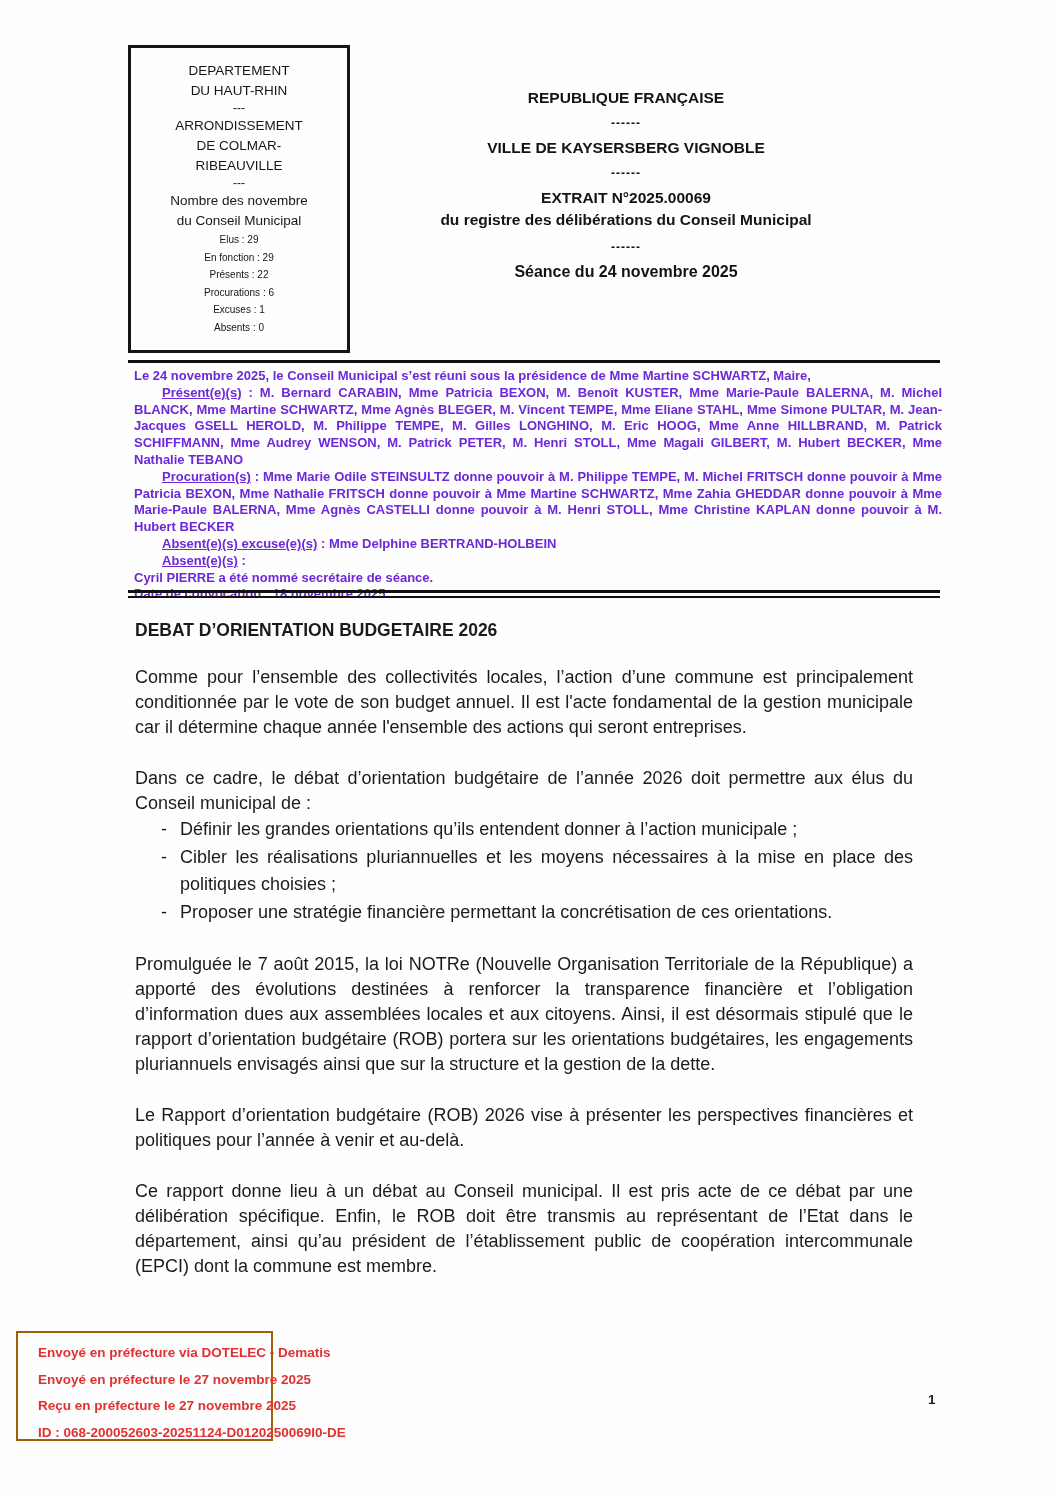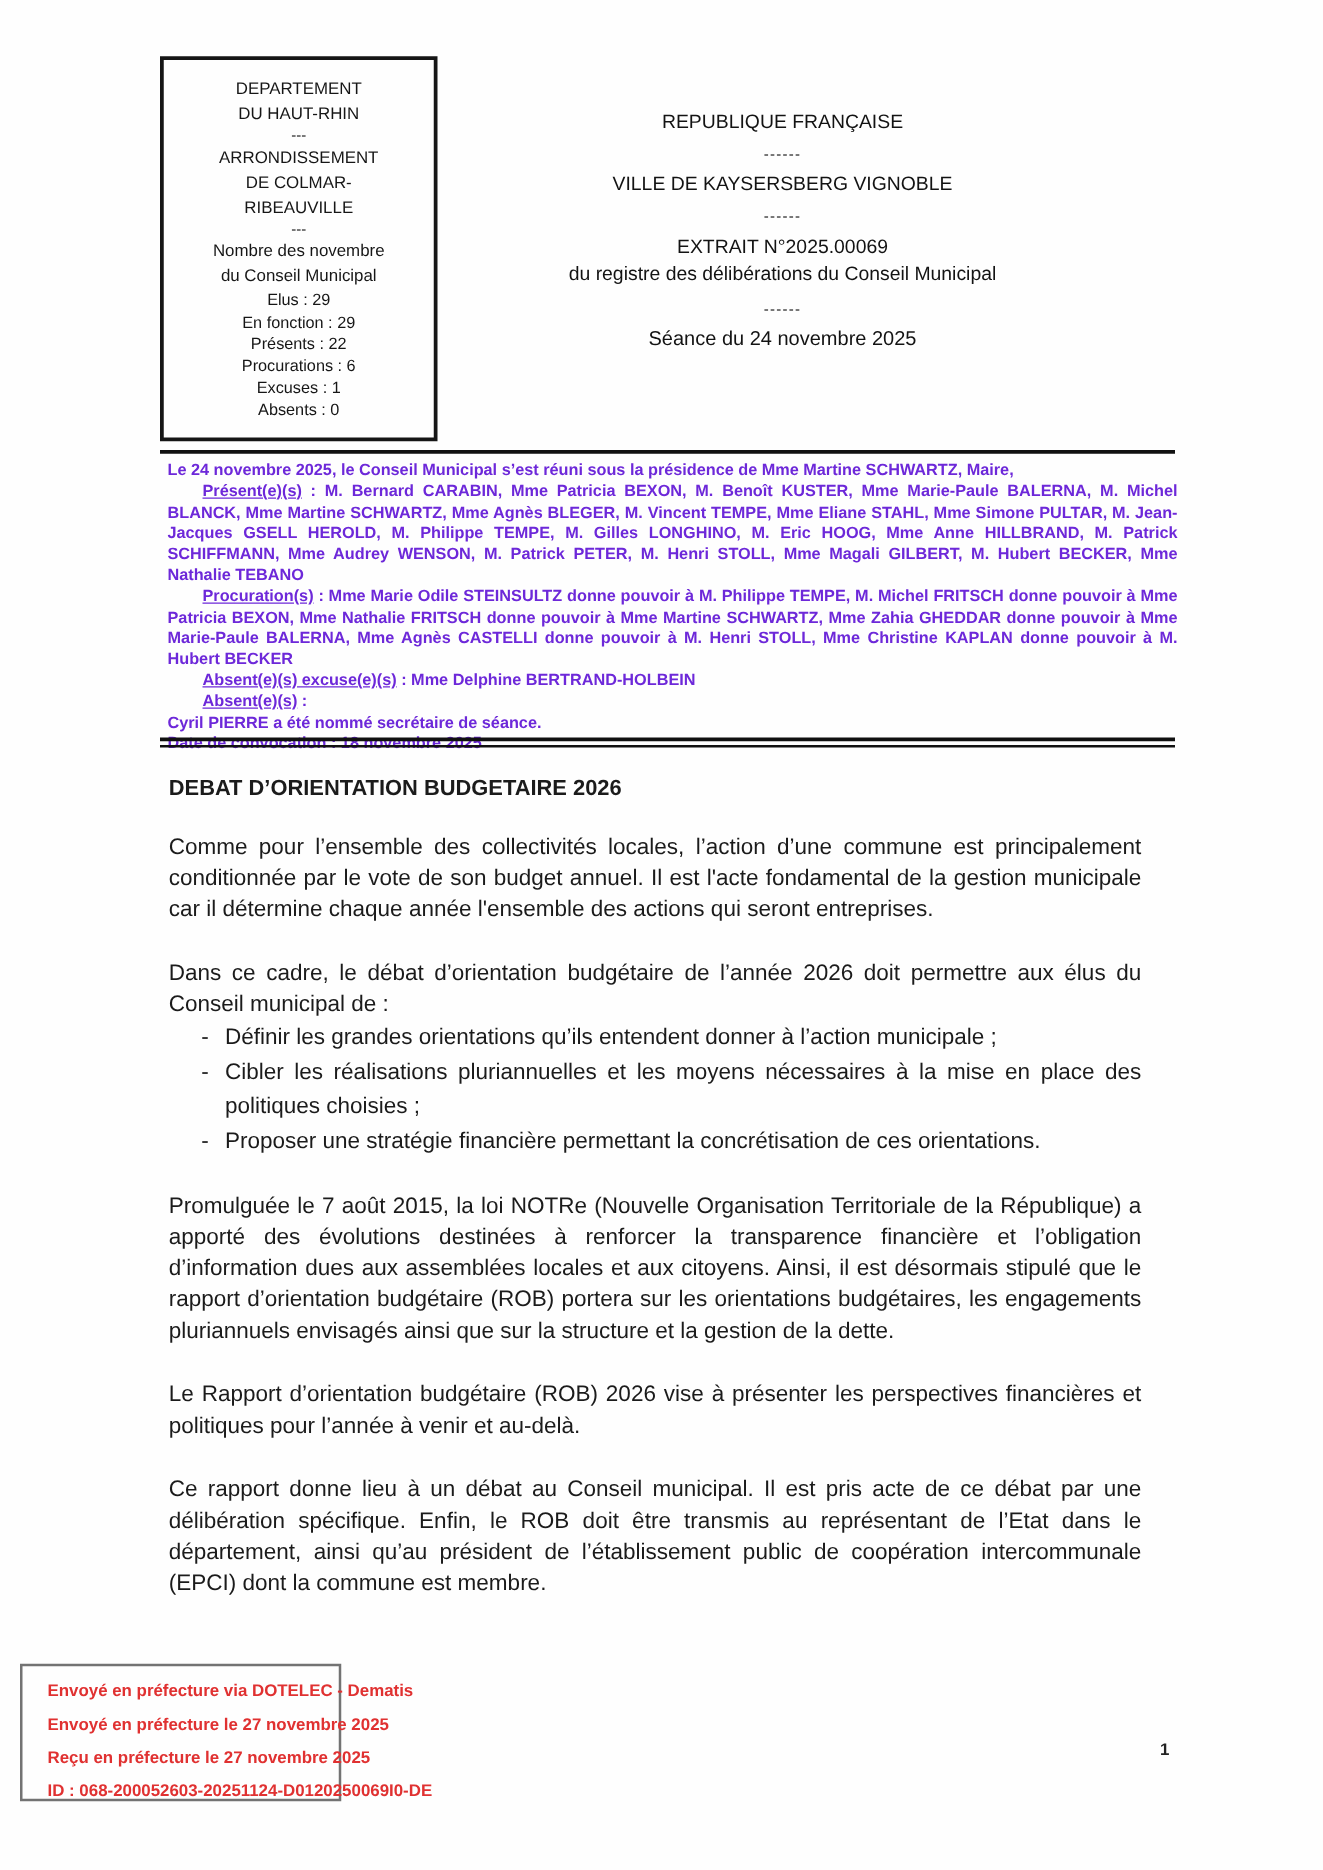--- a/index.html
+++ b/index.html
@@ -7,26 +7,26 @@
   body { font-family:"Liberation Sans", sans-serif; color:#1b1b1b; }
   .page { position:relative; width:1058px; height:1496px; background:#fefefe; overflow:hidden; }
 
   
   .dept-box {
     position:absolute; left:128px; top:45px; width:222px; height:308px;
     border:3px solid #161616; text-align:center; font-weight:normal;
     padding-top:13px; font-size:13.5px; line-height:20px; color:#161616;
   }
   .dept-box .sep { line-height:15px; font-size:12px; }
-  .dept-box .stat { font-size:13px; line-height:17.6px; }
+  .dept-box .stat { font-size:10px; line-height:17.6px; }
 
   
   .center-head {
     position:absolute; left:385px; top:88px; width:482px;
-    text-align:center; font-weight:normal; color:#131313;
+    text-align:center; font-weight:bold; color:#131313;
   }
   .ch-line { font-size:15.5px; line-height:20px; }
   .ch-sub  { font-size:15.5px; line-height:24px; }
   .ch-dash { font-size:12px; line-height:12px; margin:9px 0; letter-spacing:1px; }
   .ch-session { margin-top:2px; font-size:16px; }
 
   
   .rule-top { position:absolute; left:128px; top:360px; width:812px; height:3px; background:#111; }
   .rule-double { position:absolute; left:128px; top:590px; width:812px; height:8px;
                  border-top:3px solid #111; border-bottom:2px solid #111; }
@@ -45,21 +45,21 @@
   .doc-title { text-align:left; font-weight:bold; font-size:17.5px; margin-bottom:24px; }
   .doc-body p.para { font-size:18px; line-height:25px; text-align:justify; margin-bottom:26px; }
   .doc-body p.para.tight { margin-bottom:0; }
   .bullets { margin-bottom:26px; }
   .bullet { position:relative; padding-left:45px; font-size:18px; line-height:27.5px; text-align:justify; }
   .bullet .marker { position:absolute; left:26px; top:0; }
 
   
   .stamp {
     position:absolute; left:16px; top:1331px; width:257px; height:110px;
-    border:2px solid #737373; color:#e03131; font-weight:bold;
+    border:2px solid #a16207; color:#e03131; font-weight:bold;
     font-size:13.5px; padding:7px 0 0 20px;
   }
   .stamp .s-line { line-height:26.5px; white-space:nowrap; }
 
   .page-num { position:absolute; left:928px; top:1392px; font-size:13.5px; font-weight:bold; color:#222; }
 </style>
 </head>
 <body>
 
 <div class="page">

